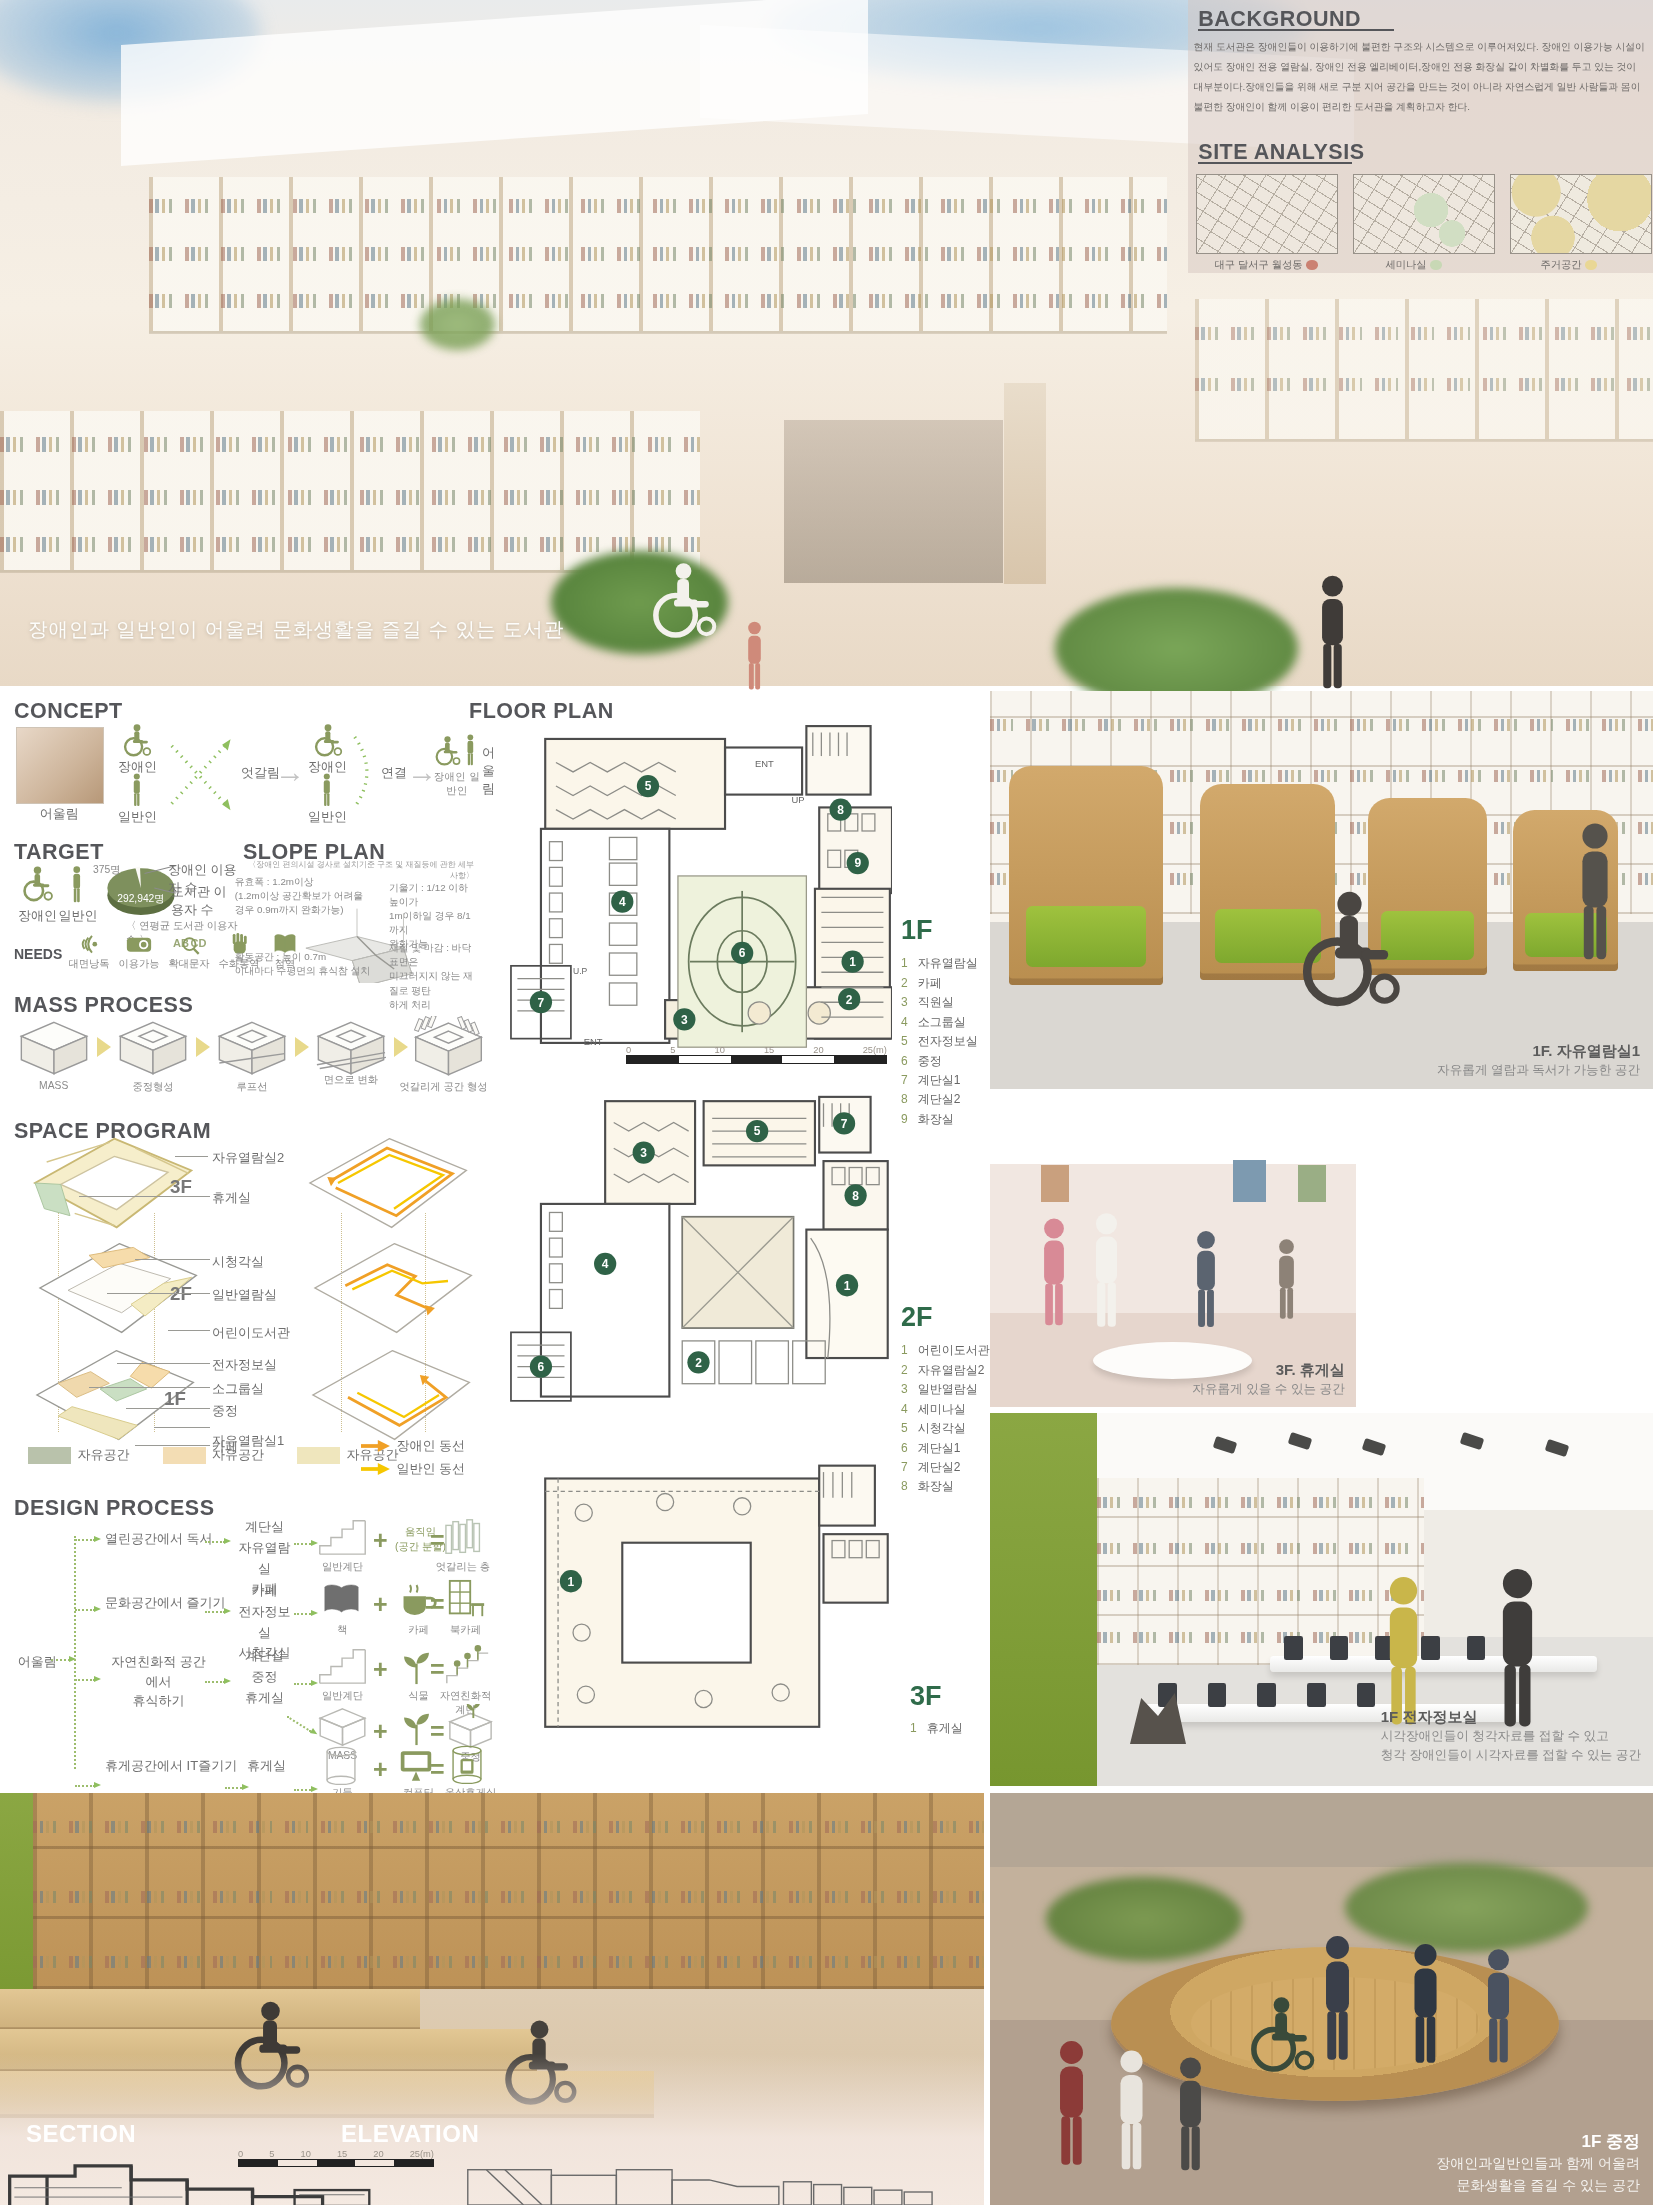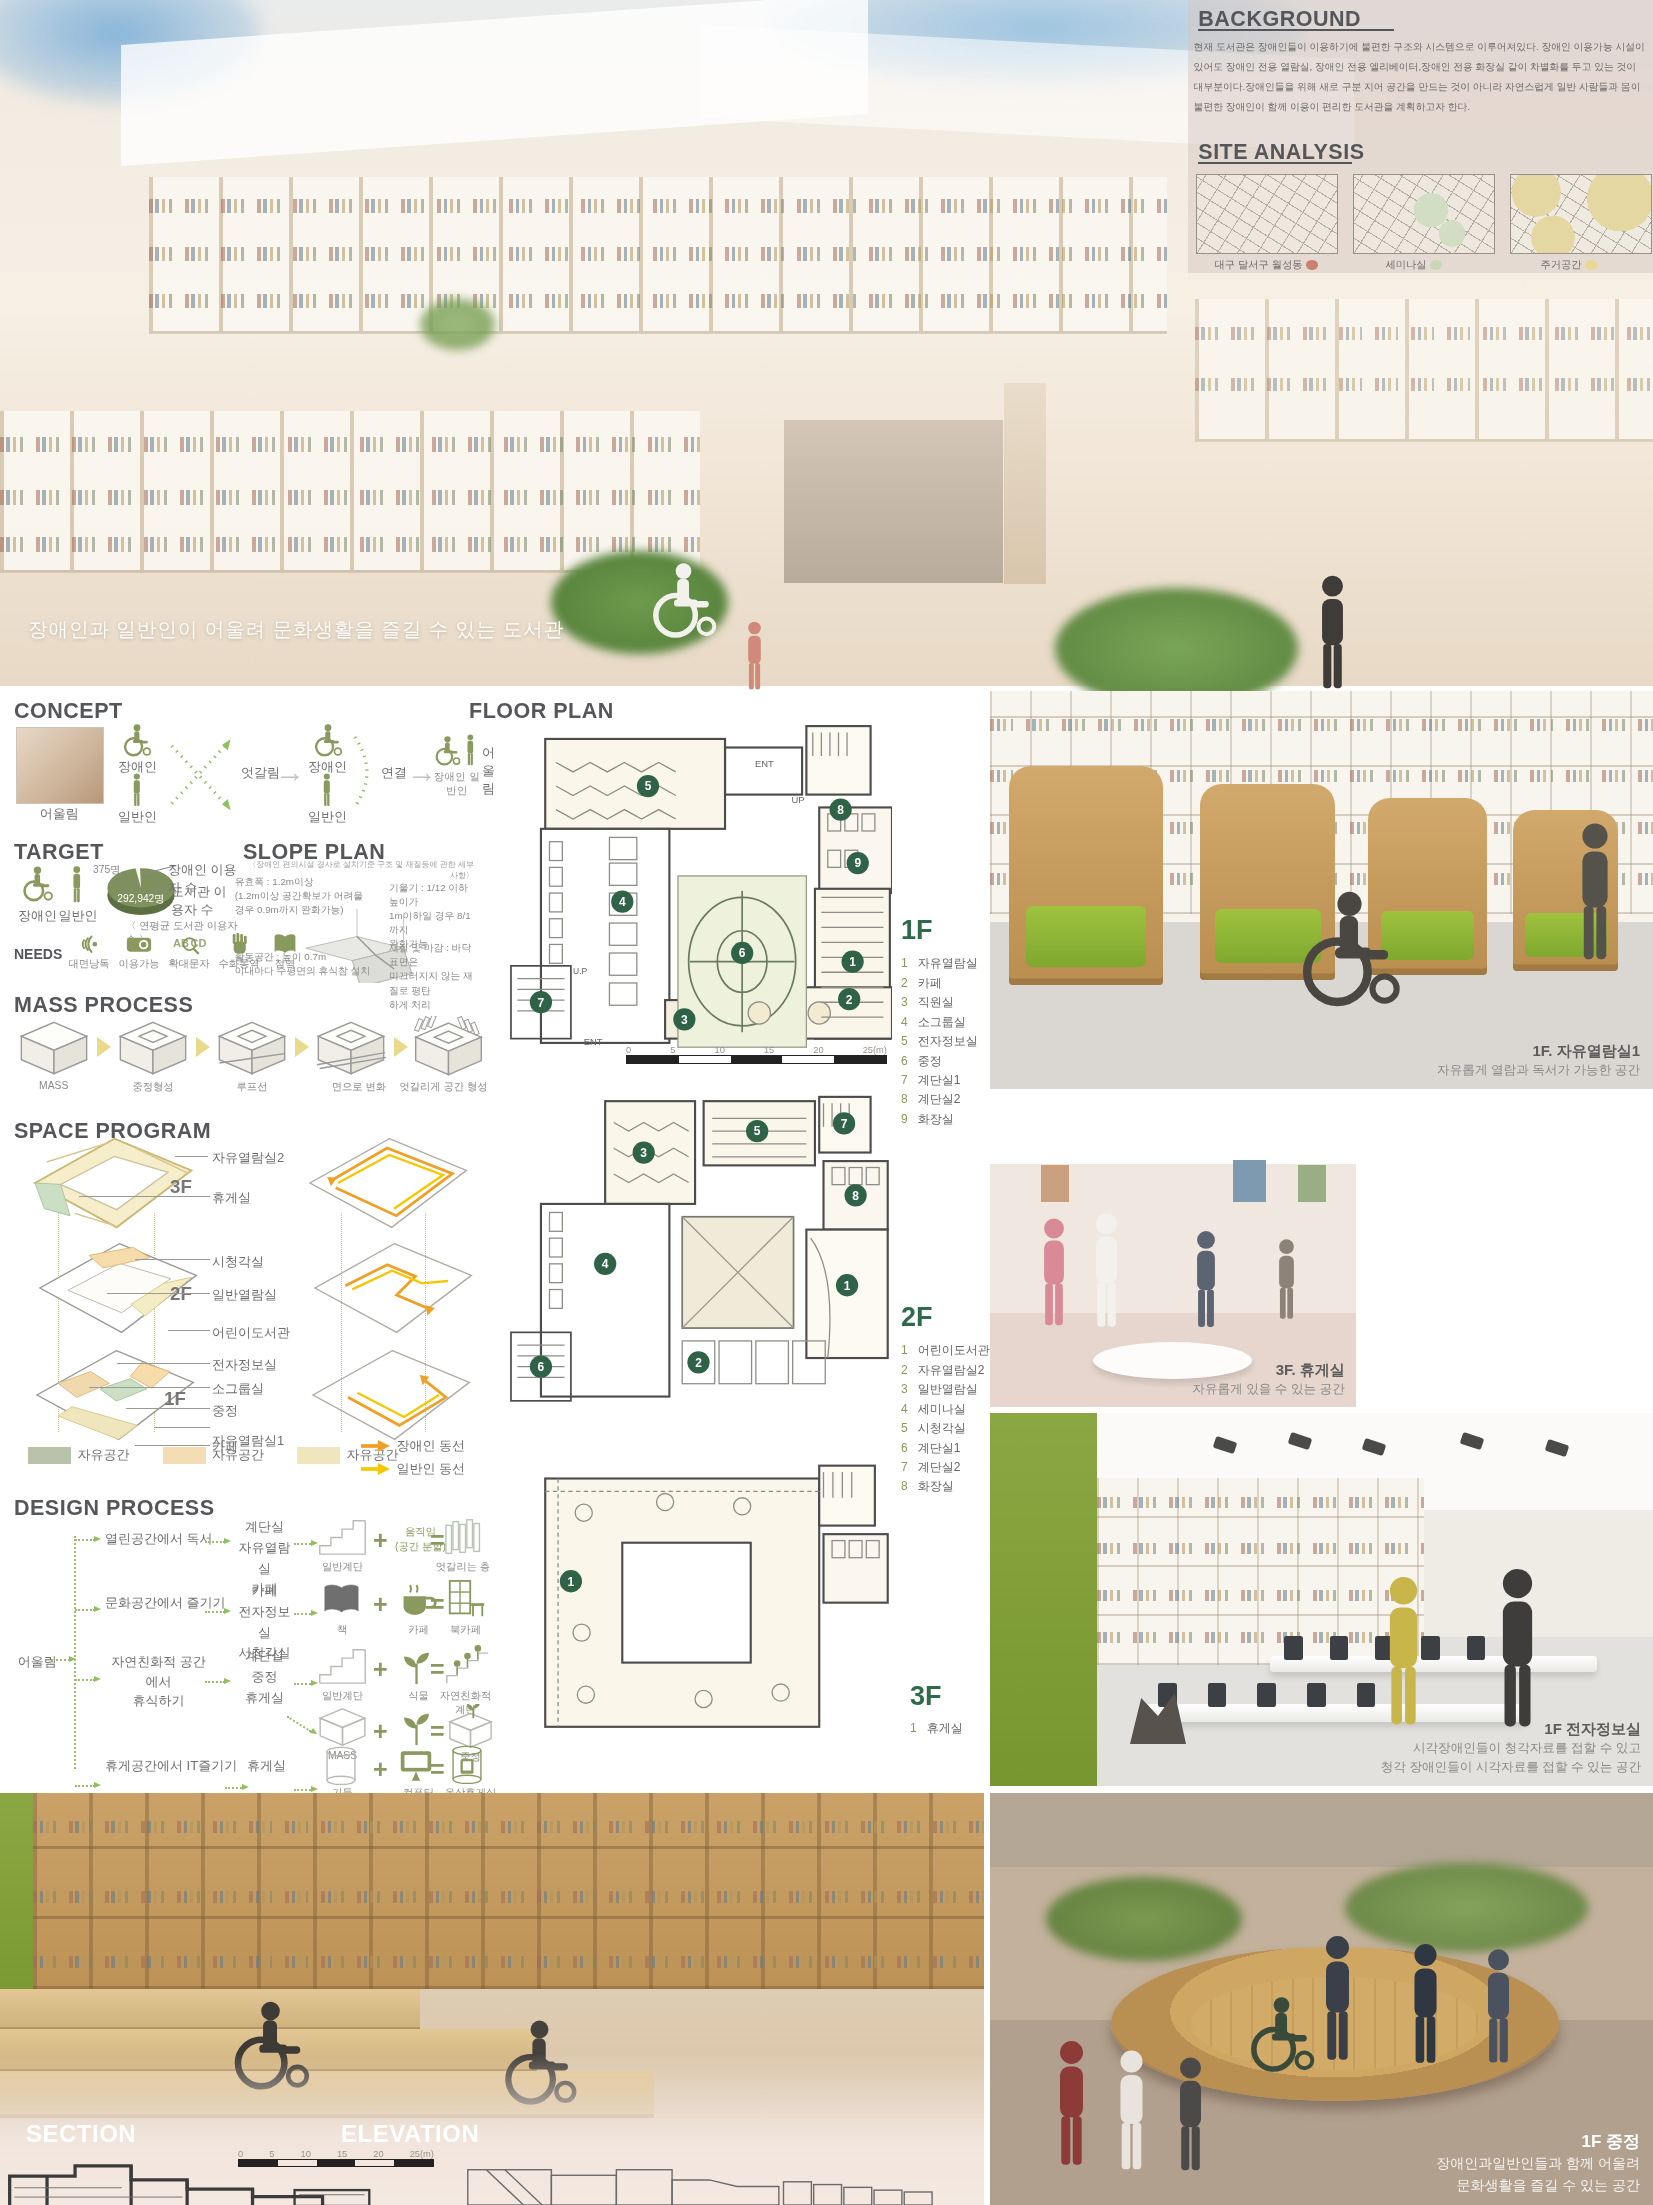--- a/index.html
+++ b/index.html
@@ -355,21 +355,21 @@
           <rect x="26" y="2" width="9" height="26" transform="rotate(22 30 15)"></rect>
         <rect x="40" y="-2" width="9" height="26" transform="rotate(22 44 11)"></rect>
           <rect x="118" y="8" width="9" height="26" transform="rotate(-22 122 21)"></rect>
         <rect x="132" y="14" width="9" height="26" transform="rotate(-22 136 27)"></rect>
           <rect x="104" y="2" width="9" height="26" transform="rotate(-22 108 15)"></rect>
       </g>
     </svg>
     <div class="abs small" style="left:4.7px;top:65px;width:70px;text-align:center">MASS</div>
     <div class="abs small" style="left:104px;top:65px;width:70px;text-align:center">중정형성</div>
     <div class="abs small" style="left:203px;top:65px;width:70px;text-align:center">루프선</div>
-    <div class="abs small" style="left:302px;top:65px;width:70px;text-align:right">면으로 변화</div>
+    <div class="abs small" style="left:302px;top:58px;width:70px;text-align:center">면으로 변화</div>
     <div class="abs small" style="left:383px;top:65px;width:93px;text-align:center">엇갈리게 공간 형성</div>
   </section>
 
   <div class="abs h1" style="left:14px;top:1119px">SPACE PROGRAM</div>
   <section class="abs" style="left:14px;top:1134px;width:462px;height:341px">
 
     <div class="abs" style="left:44px;top:79px;height:219px;border-left:1.9px dotted #cdbf90"></div>
     <div class="abs" style="left:140px;top:79px;height:219px;border-left:1.9px dotted #cdbf90"></div>
     <div class="abs" style="left:327px;top:79px;height:219px;border-left:1.9px dotted #cdbf90"></div>
     <div class="abs" style="left:411px;top:79px;height:219px;border-left:1.9px dotted #cdbf90"></div>
@@ -1038,21 +1038,21 @@
         <div class="tabdev"></div>
         <div class="tabdev"></div>
     </div>
     <svg class="abs" style="left:383px;top:159px;color:#c9b64a" width="61" height="159" viewBox="0 0 130 340">
         <use href="#sil-person" fill="currentColor"></use>
       </svg>
     <svg class="abs" style="left:495px;top:149px;color:#3f3d3b" width="65" height="173" viewBox="0 0 140 370">
         <use href="#sil-person" fill="currentColor"></use>
       </svg>
     <div class="abs" style="left:140px;top:280px;width:56px;height:51px;background:#57524c;clip-path:polygon(0 100%,20% 10%,50% 45%,80% 0,100% 100%)"></div>
-    <div class="abs cap-dark" style="right:13px;bottom:8px;text-align:right">
+    <div class="abs cap-dark" style="right:13px;bottom:20px;">
       <div class="cap-title">1F 전자정보실</div>
       <div class="cap-body pre">시각장애인들이 청각자료를 접할 수 있고
 청각 장애인들이 시각자료를 접할 수 있는 공간</div>
     </div>
   </section>
 
   <section class="abs photo" style="left:0px;top:1793px;width:984px;height:413px;background:linear-gradient(180deg,#e8dbc8,#dcc9ae 60%,#d3bea1 100%)">
     <div class="abs greenwall" style="left:0;top:0;width:33px;height:60%"></div>
     <div class="abs woodwall" style="left:33px;top:0;width:951px;height:196px">
       <div class="abs bookrow" style="left:0;top:28px;width:100%;height:12px"></div>

